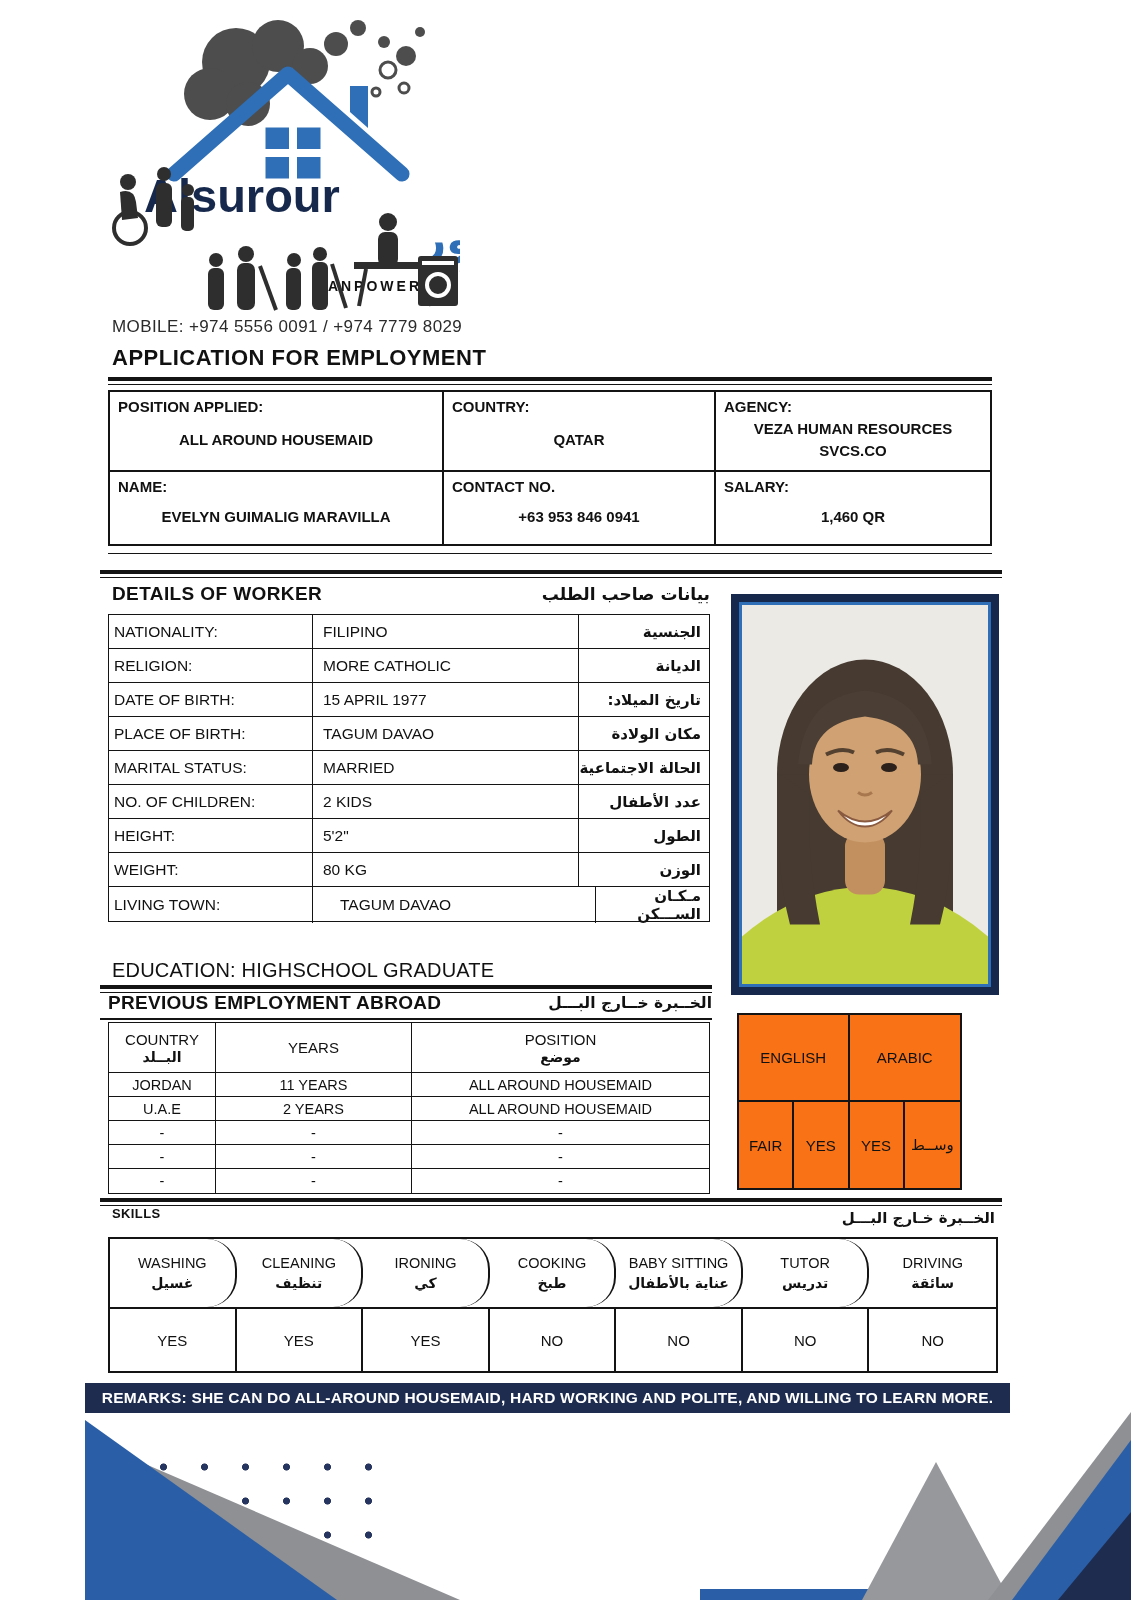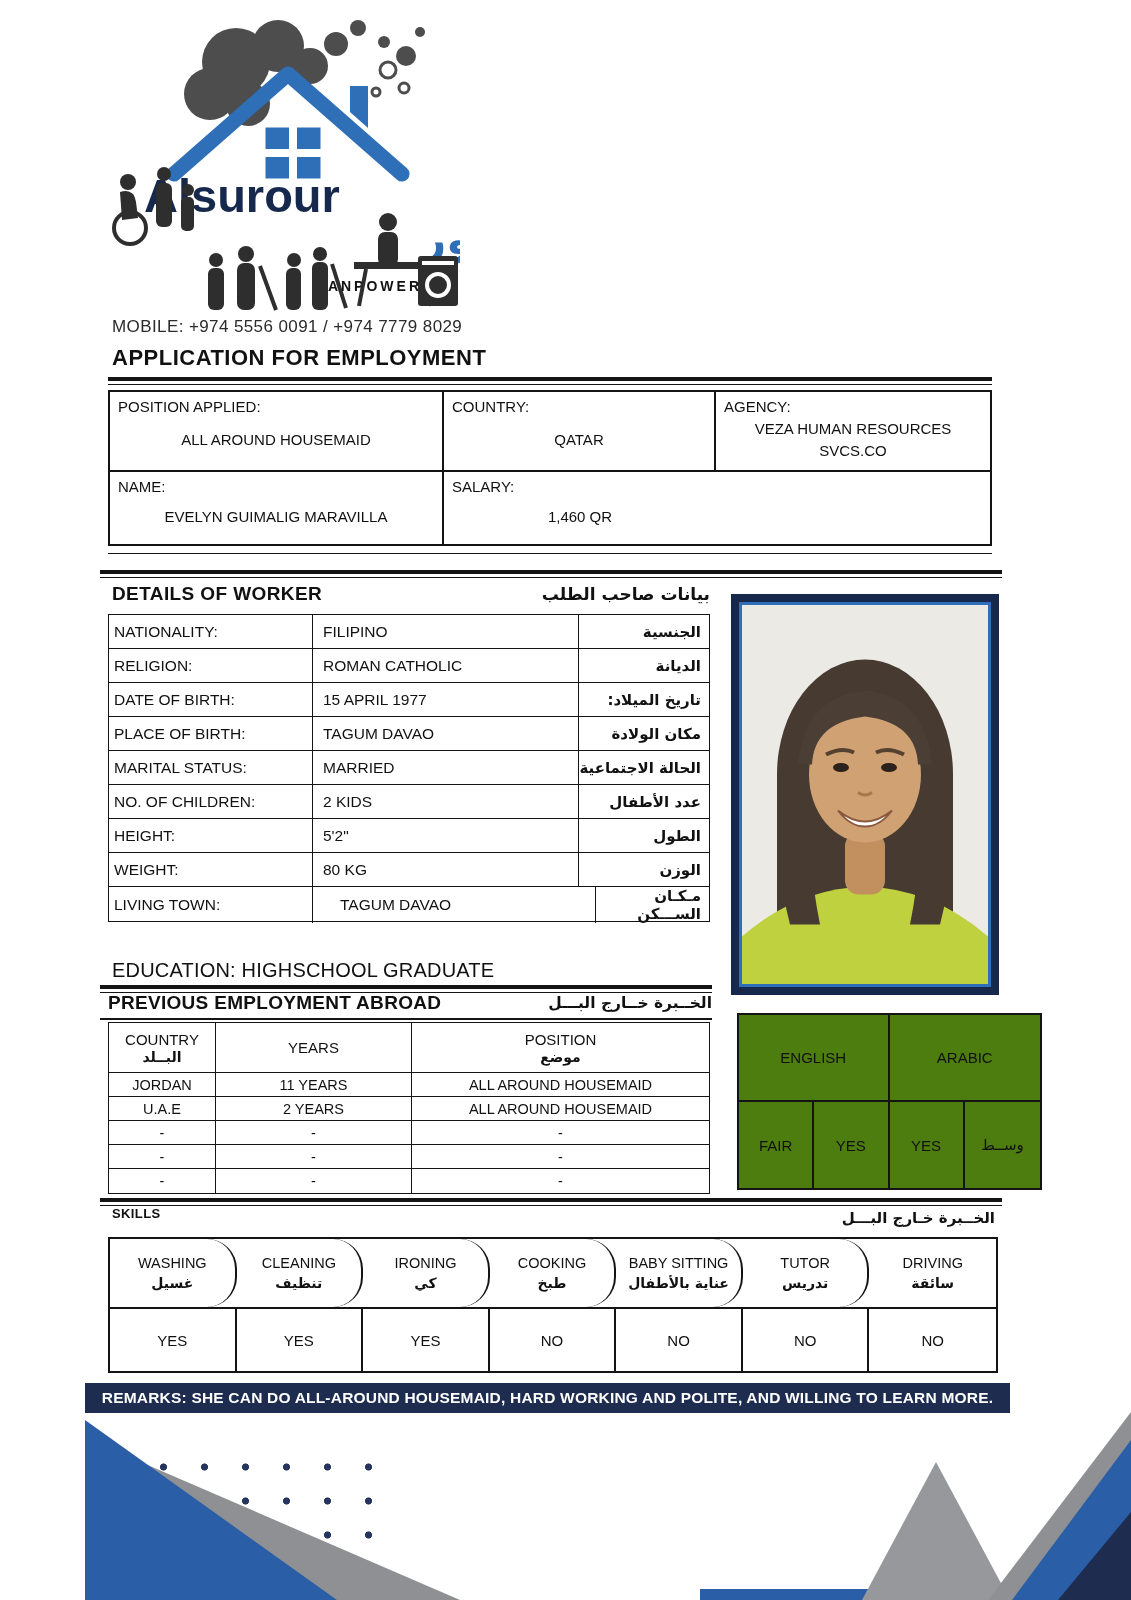--- a/index.html
+++ b/index.html
@@ -17,21 +17,21 @@
   .dbl-rule::after { content: ""; display: block; margin-top: 2.5px; border-top: 1.5px solid #141414; }
   .thin-rule { border-top: 2px solid #141414; }
 
   .mobile-line { left: 112px; top: 317px; font-size: 17px; color: #2b2b2b; letter-spacing: .4px; }
   .doc-title { left: 112px; top: 345px; font-size: 22px; font-weight: bold; letter-spacing: .5px; }
 
   
   .app-table { left: 108px; top: 390px; width: 884px; border: 2.5px solid #141414;
     display: grid; grid-template-columns: 334px 272px 1fr; grid-template-rows: 80px 72px; }
   .app-cell { border-right: 2.5px solid #141414; border-bottom: 2.5px solid #141414;
-    padding: 6px 8px; display: flex; flex-direction: column; }
+    padding: 6px 8px; display: flex; flex-direction: column; font-weight: bold; }
   .app-cell.last-col { border-right: none; }
   .app-cell.row2 { border-bottom: none; }
   .app-label { font-size: 15px; }
   .app-value { flex: 1; display: flex; flex-direction: column; align-items: center; justify-content: center;
     font-size: 15px; text-align: center; line-height: 1.45; }
   .under-table-rule { left: 108px; top: 553px; width: 884px; border-top: 1.5px solid #141414; }
 
   
   .details-title { left: 112px; top: 583px; font-size: 19px; font-weight: bold; letter-spacing: .4px; }
   .details-title-ar { left: 440px; top: 584px; width: 270px; text-align: right; font-size: 17px; font-weight: bold; }
@@ -55,21 +55,21 @@
   .e-head { display: grid; grid-template-columns: 107px 196px 1fr; height: 50px; border-bottom: 1.5px solid #141414; }
   .e-hcell { border-right: 1.5px solid #141414; display: flex; flex-direction: column; align-items: center; justify-content: center; font-size: 15px; gap: 1px; text-align: center; }
   .e-hcell.last { border-right: none; }
   .e-hcell .ar { font-size: 14px; font-weight: 600; }
   .e-row { display: grid; grid-template-columns: 107px 196px 1fr; height: 24px; border-bottom: 1.5px solid #141414; font-size: 14.5px; }
   .e-row:last-child { border-bottom: none; }
   .e-cell { border-right: 1.5px solid #141414; display: flex; align-items: center; justify-content: center; }
   .e-cell.last { border-right: none; }
 
   
-  .l-table { left: 737px; top: 1013px; width: 305px; border: 2px solid #141414; background: #4d7c0f; }
+  .l-table { left: 737px; top: 1013px; width: 225px; border: 2px solid #141414; background: #f97316; }
   .l-top { display: grid; grid-template-columns: 1fr 1fr; height: 87px; border-bottom: 2px solid #141414; }
   .l-top > div { display: flex; align-items: center; justify-content: center; font-size: 15px; border-right: 2px solid #141414; }
   .l-top > div:last-child { border-right: none; }
   .l-bot { display: grid; grid-template-columns: 1fr 1fr 1fr 1fr; height: 86px; }
   .l-bot > div { display: flex; align-items: center; justify-content: center; font-size: 15px; border-right: 2px solid #141414; }
   .l-bot > div:last-child { border-right: none; border-radius: 11px; }
 
   
   .skills-title { left: 112px; top: 1206px; font-size: 13px; font-weight: bold; letter-spacing: .4px; }
   .skills-title-ar { left: 700px; top: 1209px; width: 295px; text-align: right; font-size: 15px; font-weight: bold; }
@@ -182,40 +182,44 @@
       <div class="app-label">AGENCY:</div>
       <div class="app-value">
         <span>VEZA HUMAN RESOURCES</span>
         <span>SVCS.CO</span>
       </div>
     </div>
     <div class="app-cell row2">
       <div class="app-label">NAME:</div>
       <div class="app-value">EVELYN GUIMALIG MARAVILLA</div>
     </div>
+    <div class="app-cell row2">
+      <div class="app-label">CONTACT NO.</div>
+      <div class="app-value">+63 953 846 0941</div>
+    </div>
     <div class="app-cell row2 last-col">
       <div class="app-label">SALARY:</div>
       <div class="app-value">1,460 QR</div>
     </div>
   </div>
   <div class="abs under-table-rule"></div>
 
   <div class="abs dbl-rule" style="left:100px; top:570px; width:902px;"></div>
   <div class="abs details-title">DETAILS OF WORKER</div>
   <div class="abs details-title-ar ar">بيانات صاحب الطلب</div>
 
   <div class="abs d-table">
     <div class="d-row">
       <div class="d-label">NATIONALITY:</div>
       <div class="d-value">FILIPINO</div>
       <div class="d-ar ar">الجنسية</div>
     </div>
     <div class="d-row">
       <div class="d-label">RELIGION:</div>
-      <div class="d-value">ROMAN CATHOLIC</div>
+      <div class="d-value">MORE CATHOLIC</div>
       <div class="d-ar ar">الديانة</div>
     </div>
     <div class="d-row">
       <div class="d-label">DATE OF BIRTH:</div>
       <div class="d-value">15 APRIL 1977</div>
       <div class="d-ar ar">تاريخ الميلاد:</div>
     </div>
     <div class="d-row">
       <div class="d-label">PLACE OF BIRTH:</div>
       <div class="d-value">TAGUM DAVAO</div>

